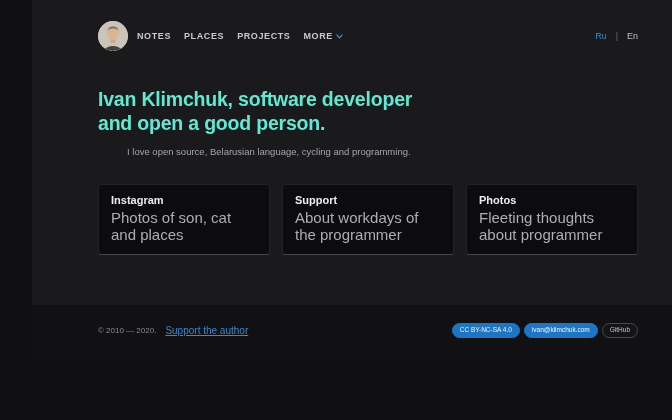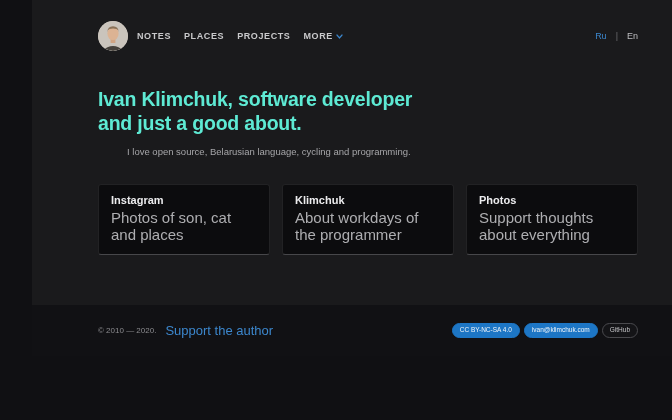--- a/index.html
+++ b/index.html
@@ -126,24 +126,25 @@
     display: flex;
     align-items: center;
     width: 540px;
     margin: 0 auto;
   }
   .copyright {
     font-size: 8px;
     color: #8b8b8f;
   }
   .support-link {
-    font-size: 13px;
+    font-size: 10px;
     color: #3c87cd;
     margin-left: 9px;
     cursor: pointer;
+    text-decoration: underline;
   }
   .badges {
     margin-left: auto;
     display: flex;
     align-items: center;
     gap: 4px;
   }
   .badge {
     font-size: 6.5px;
     line-height: 1;
@@ -208,37 +209,37 @@
         <span class="lang-sep">|</span>
         <span class="lang-current">En</span>
       </div>
     </div>
   </div>
 
   <div class="container">
     <div class="hero">
       <h1 class="hero-title">
         <span>Ivan Klimchuk, software developer</span>
-        <span>and just a good about.</span>
+        <span>and open a good person.</span>
       </h1>
       <div class="hero-subtitle">I love open source, Belarusian language, cycling and programming.</div>
     </div>
 
     <div class="cards">
       <div class="card">
         <div class="card-title">Instagram</div>
         <div class="card-desc">Photos of son, cat and places</div>
       </div>
       <div class="card">
-        <div class="card-title">Klimchuk</div>
+        <div class="card-title">Support</div>
         <div class="card-desc">About workdays of the programmer</div>
       </div>
       <div class="card">
         <div class="card-title">Photos</div>
-        <div class="card-desc">Support thoughts about everything</div>
+        <div class="card-desc">Fleeting thoughts about programmer</div>
       </div>
     </div>
   </div>
 
   <div class="footer">
     <div class="footer-inner">
       <span class="copyright">© 2010 — 2020.</span>
       <span class="support-link">Support the author</span>
       <div class="badges">
         <span class="badge badge-blue">CC BY-NC-SA 4.0</span>

